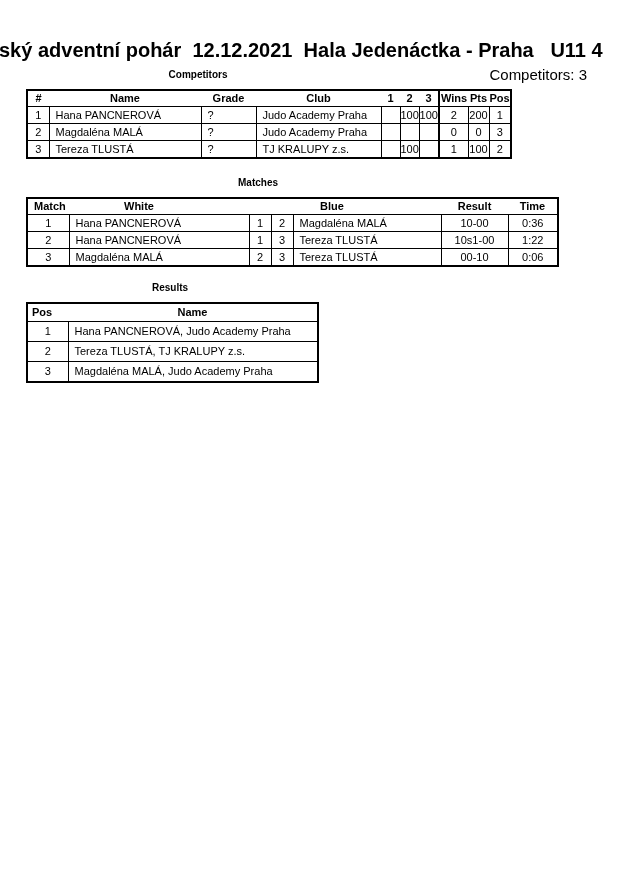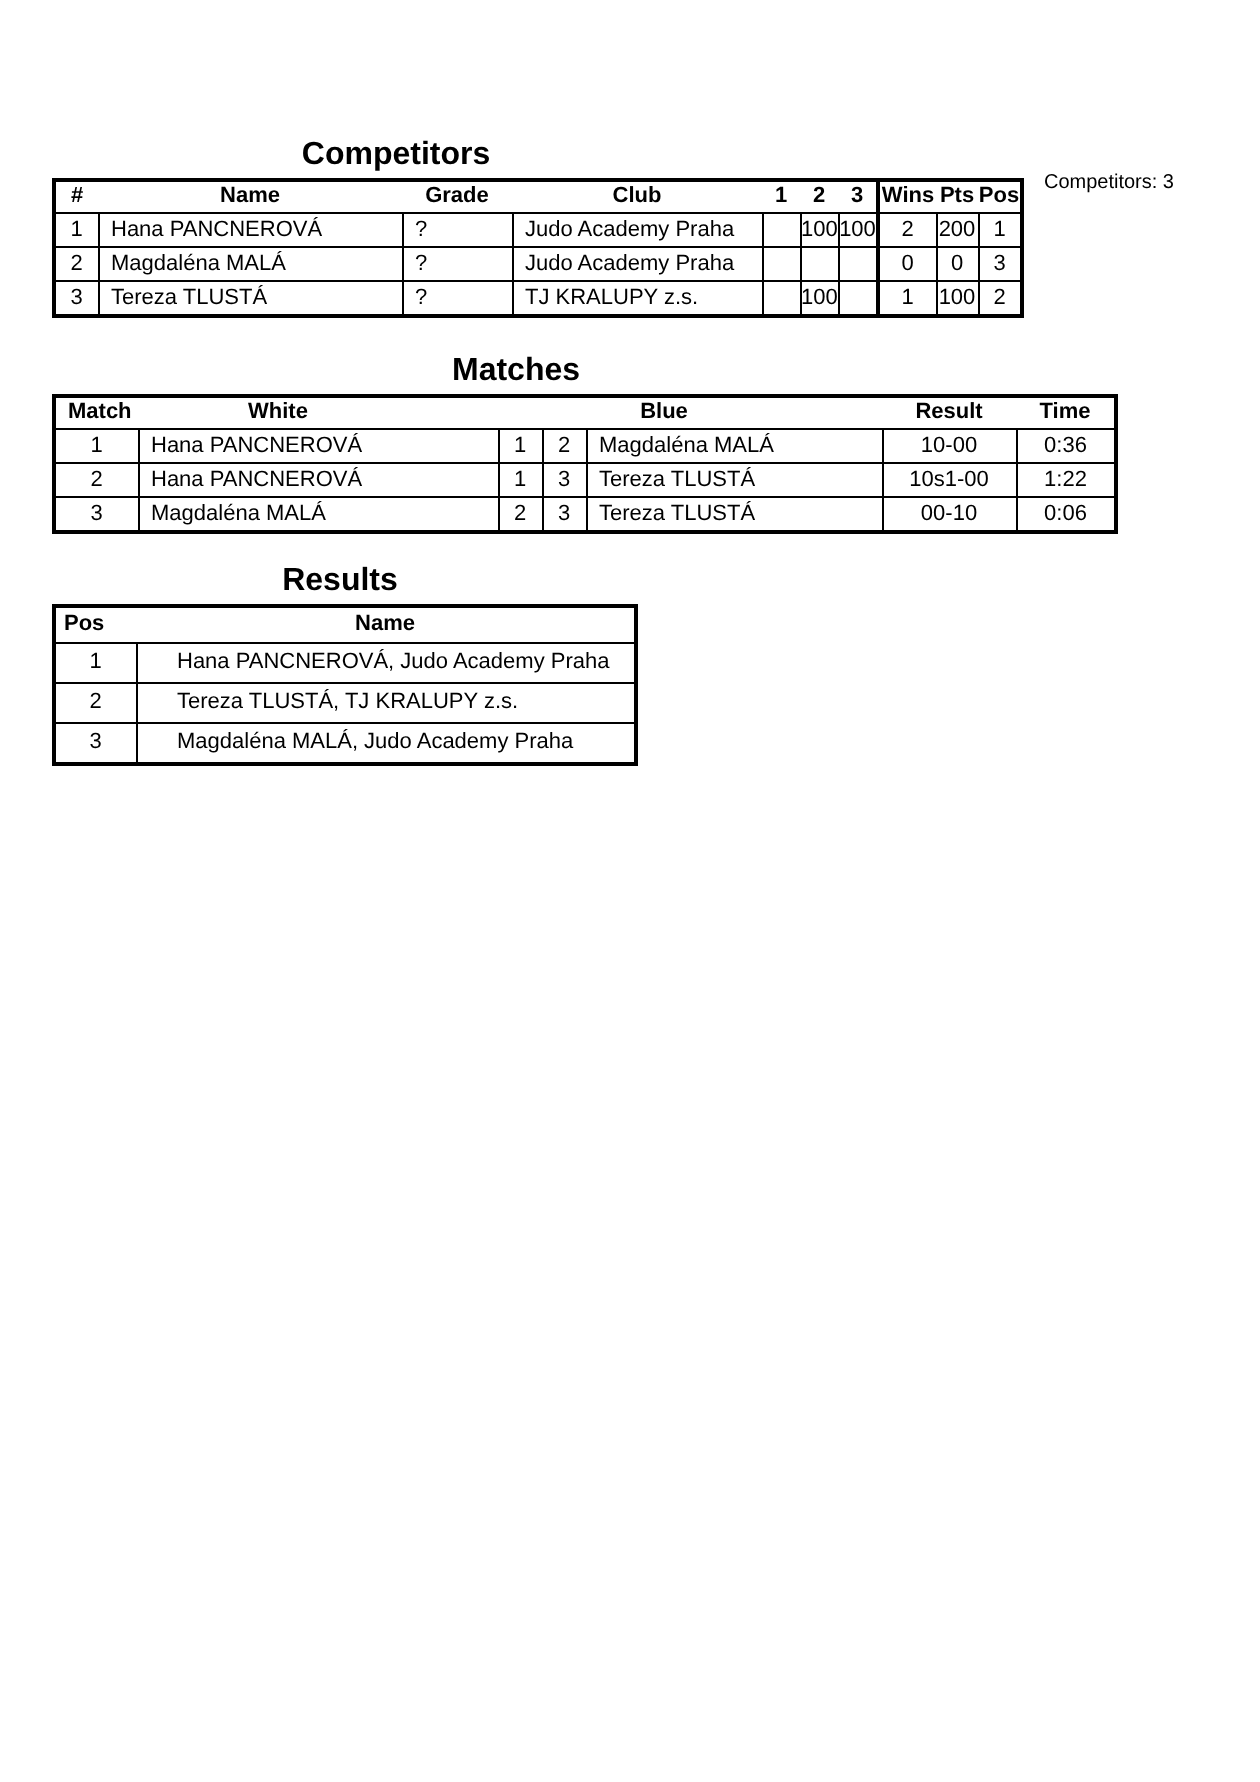--- a/index.html
+++ b/index.html
@@ -17,33 +17,32 @@
     position: absolute;
     left: -1px; top: 39px;
     font-size: 20px; font-weight: bold;
     white-space: pre;
     color: #000000;
   }
 
   .section-heading {
     position: absolute;
     transform: translateX(-50%);
-    font-size: 16px; font-weight: bold;
+    font-size: 10px; font-weight: bold;
     white-space: nowrap;
   }
   .heading-competitors { left: 198px; top: 69px; }
   .heading-matches    { left: 258px; top: 177px; }
   .heading-results    { left: 170px; top: 282px; text-align: center; }
 
   .competitors-count {
     position: absolute;
     right: 43px; top: 66px;
-    font-size: 10px;
+    font-size: 15px;
     white-space: nowrap;
-    margin-top: 20px;
   }
 
   table {
     position: absolute;
     border-collapse: collapse;
     table-layout: fixed;
     border: 2px solid #000000;
     background: #ffffff;
   }
   th, td {
@@ -79,27 +78,28 @@
   .t-matches td:nth-child(5) { text-align: left; padding-left: 6px; }
   .t-matches thead th:nth-child(1) { text-align: left; padding-left: 6px; }
   .t-matches thead th:nth-child(2) { padding-right: 40px; }
   .t-matches thead th:nth-child(5) { padding-right: 70px; }
 
   
   .t-results { left: 26px; top: 302px; width: 291px; }
   .t-results thead th { height: 17px; }
   .t-results thead th:nth-child(1) { text-align: left; padding-left: 4px; }
   .t-results td { height: 19px; text-align: center; }
-  .t-results td:nth-child(2) { text-align: left; padding-left: 20px; }
+  .t-results td:nth-child(2) { text-align: left; padding-left: 6px; }
 </style>
 </head>
 <body>
 
 <div class="page">
 
+  <div class="title">ský adventní pohár  12.12.2021  Hala Jedenáctka - Praha   U11 4</div>
 
   <div class="section-heading heading-competitors">Competitors</div>
 
   <div class="competitors-count">Competitors: 3</div>
 
   <table class="t-competitors">
     <colgroup>
       <col style="width:22px">
         <col style="width:152px">
         <col style="width:55px">

